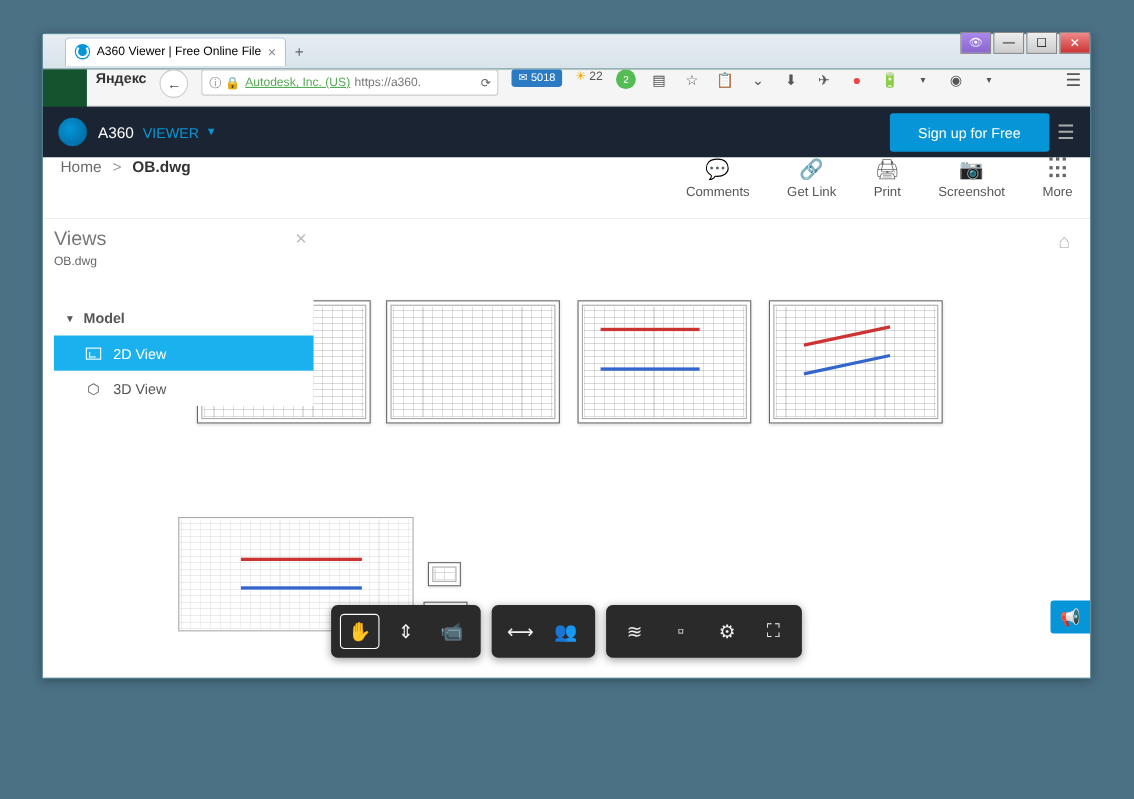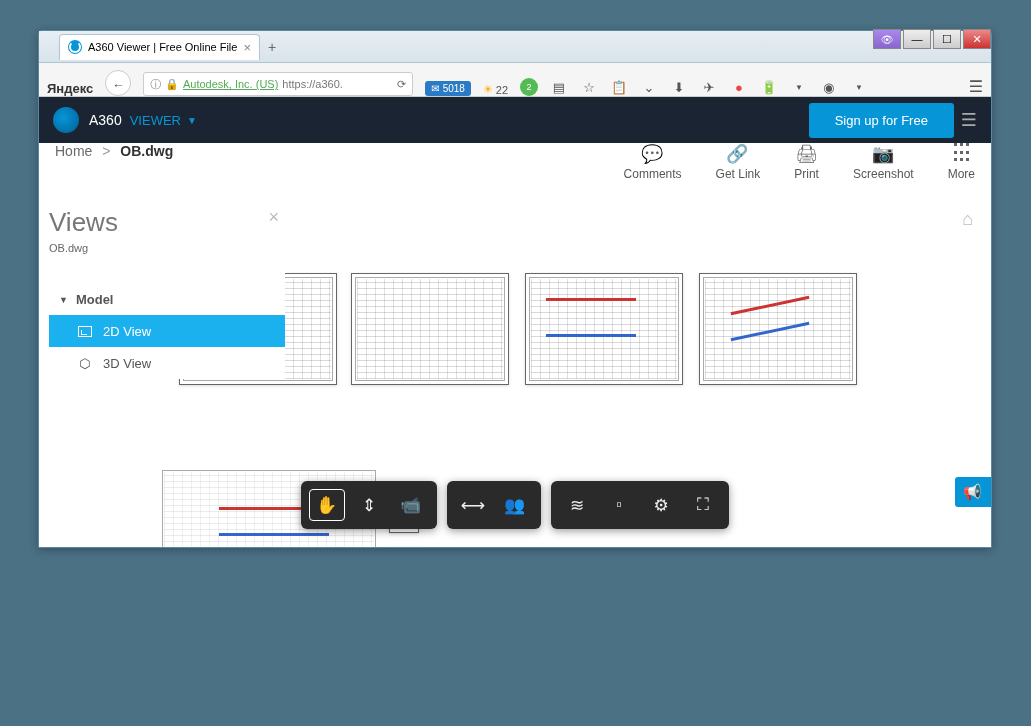--- a/index.html
+++ b/index.html
@@ -1,35 +1,35 @@
 <!DOCTYPE html>
 <html><head>
 <meta charset="utf-8">
 <style>
 * { margin: 0; padding: 0; box-sizing: border-box; font-family: Arial, sans-serif; }
 body { background: #4b7185; width: 1031px; height: 726px; position: relative; overflow: hidden; }
 
-.window-frame { position: absolute; top: 30px; left: 38px; width: 954px; height: 518px; background: #14532d; border: 1px solid #5a8aa0; border-radius: 4px 4px 0 0; box-shadow: 0 2px 10px rgba(0,0,0,0.3); }
+.window-frame { position: absolute; top: 30px; left: 38px; width: 954px; height: 587px; background: #14532d; border: 1px solid #5a8aa0; border-radius: 4px 4px 0 0; box-shadow: 0 2px 10px rgba(0,0,0,0.3); }
 
 .titlebar { height: 32px; background: linear-gradient(#e8eef3, #d8e3ea); border-bottom: 1px solid #b0c4d4; display: flex; align-items: center; position: relative; }
 .tab { margin-left: 20px; height: 26px; background: #fff; border: 1px solid #b0c4d4; border-bottom: none; border-radius: 4px 4px 0 0; padding: 0 8px; display: flex; align-items: center; gap: 6px; font-size: 11px; }
 .tab-favicon { width: 14px; height: 14px; background: #0696d7; border-radius: 50%; display: flex; align-items: center; justify-content: center; }
 .tab-favicon::after { content: ''; width: 8px; height: 8px; border: 2px solid #fff; border-radius: 50%; border-top-color: transparent; }
 .tab-close { color: #888; cursor: pointer; font-size: 13px; }
 .newtab { margin-left: 8px; color: #666; font-size: 14px; }
 .winbtns { position: absolute; right: 0; top: -2px; display: flex; }
 .winbtn { width: 28px; height: 20px; display: flex; align-items: center; justify-content: center; font-size: 11px; border: 1px solid #888; background: linear-gradient(#eee,#ccc); margin-left: 2px; }
 .winbtn.min::after { content: '—'; }
 .winbtn.max::after { content: '☐'; }
 .winbtn.close { background: linear-gradient(#e88,#c33); color: #fff; }
 .winbtn.close::after { content: '✕'; }
 .winbtn.extra { background: linear-gradient(#a8e,#86c); color: #fff; }
 .winbtn.extra::after { content: '👁'; font-size: 10px; }
 
-.addrbar { height: 34px; background: #f5f5f5; border-bottom: 1px solid #ccc; display: flex; align-items: flex-end; padding: 0 8px; gap: 12px; font-size: 12px; }
+.addrbar { height: 34px; background: #f5f5f5; border-bottom: 1px solid #ccc; display: flex; align-items: flex-start; padding: 0 8px; gap: 12px; font-size: 12px; margin-left: 40px; }
 .yandex { font-weight: bold; color: #333; font-size: 13px; }
 .navbtn { width: 26px; height: 26px; border-radius: 50%; border: 1px solid #ccc; background: #fff; display: flex; align-items: center; justify-content: center; color: #555; font-size: 13px; }
 .urlbox { flex: 0 0 270px; height: 24px; border: 1px solid #ccc; border-radius: 3px; background: #fff; display: flex; align-items: center; padding: 0 6px; gap: 4px; font-size: 11px; }
 .lock { color: #5a5; }
 .cert { color: #5a5; text-decoration: underline; }
 .url-text { color: #777; flex: 1; overflow: hidden; }
 .reload { color: #666; }
 .tbicon { width: 18px; height: 18px; display: flex; align-items: center; justify-content: center; color: #555; font-size: 13px; }
 .mailbadge { background: #2a7bc4; color: #fff; font-size: 10px; padding: 2px 6px; border-radius: 3px; display: flex; align-items: center; gap: 3px; }
 .weather { display: flex; align-items: center; gap: 3px; font-size: 11px; color: #555; }
@@ -51,21 +51,21 @@
 .breadcrumb .sep { margin: 0 6px; color: #999; }
 .breadcrumb .current { color: #333; font-weight: bold; }
 .actions { margin-left: auto; display: flex; gap: 34px; }
 .action { display: flex; flex-direction: column; align-items: center; gap: 4px; color: #575757; font-size: 12px; }
 .action-icon { font-size: 18px; color: #666; height: 20px; }
 .dots3x3 { display: grid; grid-template-columns: repeat(3,3px); gap: 3px; }
 .dots3x3 span { width: 3px; height: 3px; background: #666; }
 
 .content { position: relative; height: calc(100% - 168px); background: #fff; overflow: hidden; }
 .sidebar { position: absolute; left: 10px; top: 8px; width: 236px; background: #fff; z-index: 5; }
-.views-title { font-size: 26px; color: #777; font-weight: 300; }
+.views-title { font-size: 18px; color: #777; font-weight: 300; }
 .views-file { font-size: 11px; color: #666; margin-top: 4px; }
 .views-close { position: absolute; right: 6px; top: 0; color: #bbb; font-size: 18px; }
 .tree { margin-top: 30px; }
 .tree-node { display: flex; align-items: center; padding: 8px 10px; font-size: 13px; color: #555; gap: 8px; }
 .tree-caret { font-size: 9px; }
 .tree-child { padding-left: 28px; display: flex; align-items: center; gap: 10px; font-size: 13px; padding-top: 8px; padding-bottom: 8px; }
 .tree-child.active { background: #1bb1ef; color: #fff; }
 .tree-icon { width: 16px; height: 16px; display: flex; align-items: center; justify-content: center; font-size: 13px; }
 .view2d { border: 1.5px solid currentColor; width: 14px; height: 11px; position: relative; }
 .view2d::after { content:''; position:absolute; left:2px; bottom:1px; width:5px; height:4px; border-left:1.5px solid currentColor; border-bottom:1.5px solid currentColor; }

